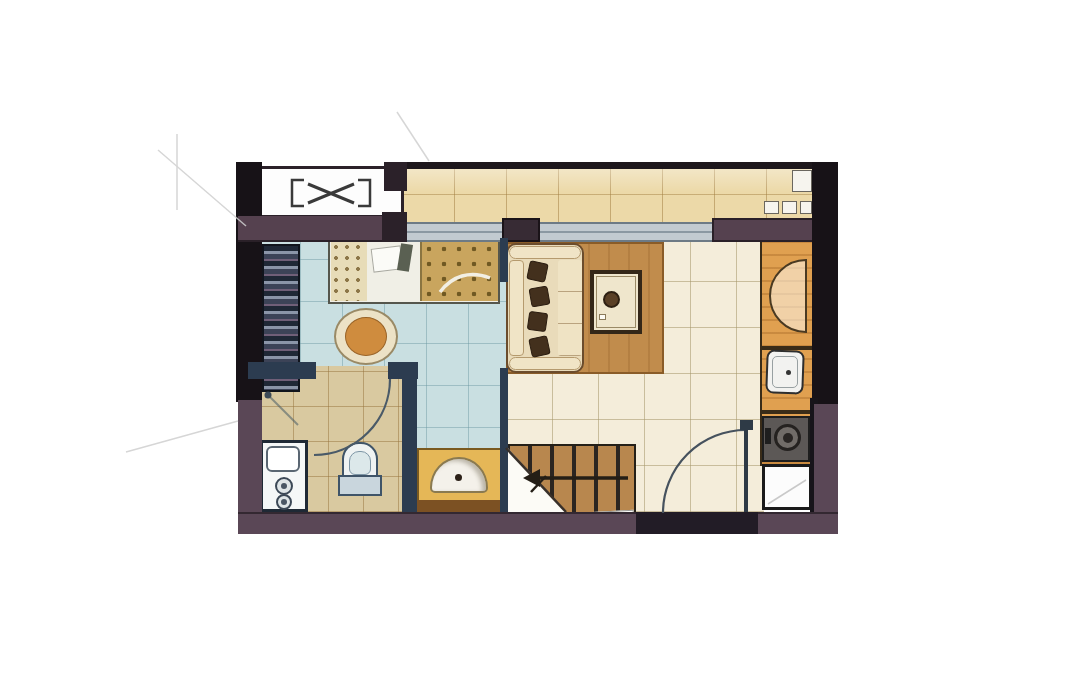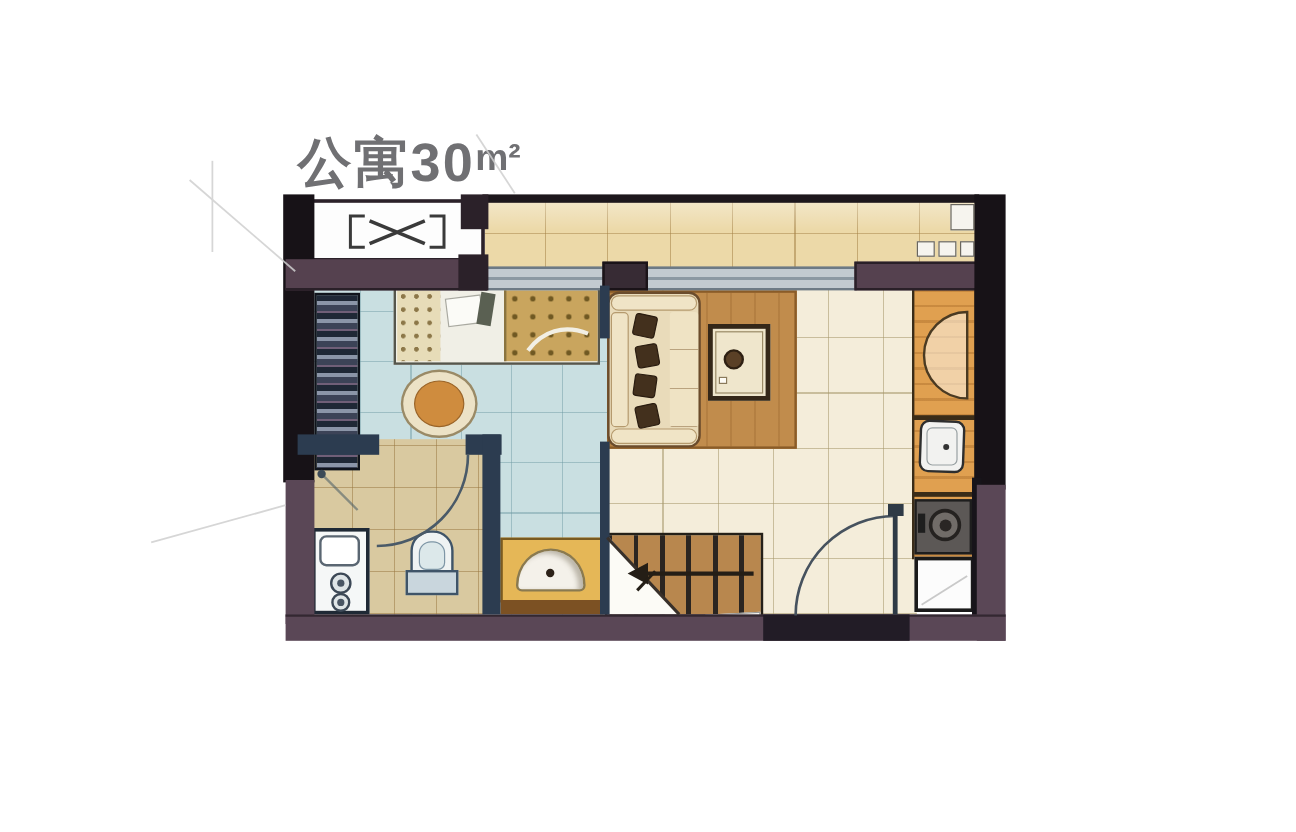--- a/index.html
+++ b/index.html
@@ -95,21 +95,20 @@
   .navy{background:var(--partition-navy);}
   #ac-box{left:258px;top:166px;width:146px;height:52px;background:#fdfdfd;border:3px solid #2b2129;z-index:22;}
   
   #overlay{left:0;top:0;width:1080px;height:693px;z-index:30;pointer-events:none;}
 </style>
 </head>
 <body>
 
 <div id="scene">
 
-  <div id="title" class="a" style="color: rgb(112, 112, 115);"><span>公寓30</span><span class="unit">m²</span></div>
 
   <div id="balcony-floor" class="a floor"></div>
   <div id="bedroom-floor" class="a floor"></div>
   <div id="bathroom-floor" class="a floor"></div>
   <div id="living-floor" class="a floor"></div>
 
   <div id="rug" class="a furn"></div>
   <div id="sofa-base" class="a furn"></div>
   <div id="sofa-arm-top" class="a furn"></div>
   <div id="sofa-arm-bottom" class="a furn"></div>

